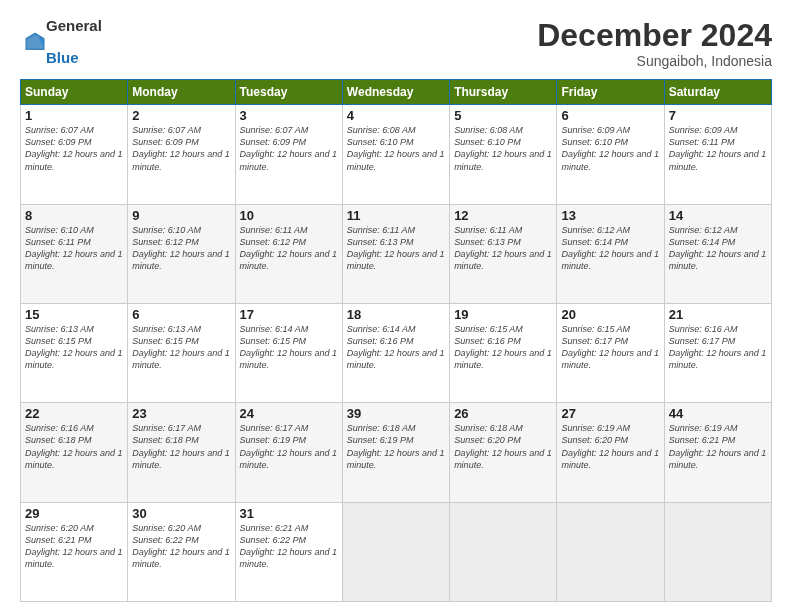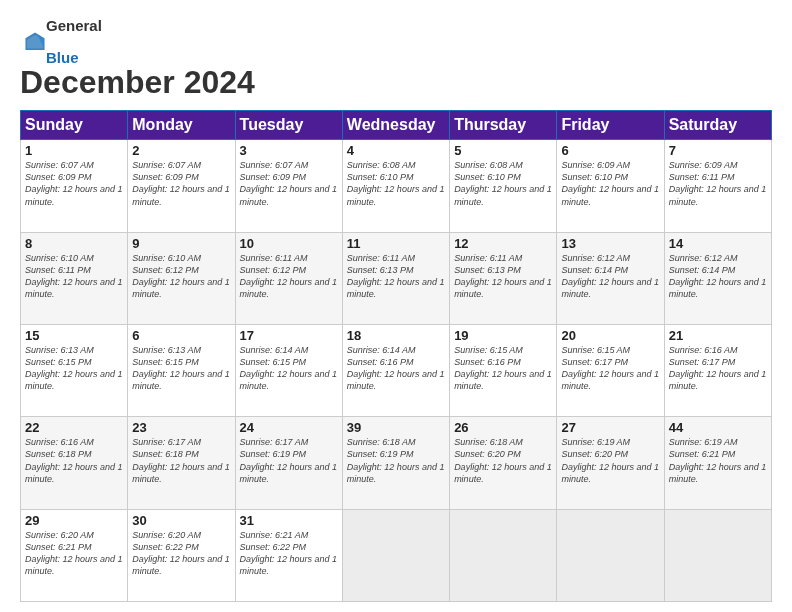--- a/index.html
+++ b/index.html
@@ -15,21 +15,20 @@
       height: 612px;
       padding: 18px 20px 10px 20px;
       display: flex;
       flex-direction: column;
     }
     .header {
       display: flex;
       justify-content: space-between;
       align-items: flex-start;
       margin-bottom: 10px;
-      flex-direction: column;
     }
     .logo {
       display: flex;
       align-items: center;
     }
     .logo-text {
       font-size: 18px;
       font-weight: bold;
       color: #333;
       line-height: 1;
@@ -64,23 +63,23 @@
       color: #555;
     }
     .calendar {
       flex: 1;
       border: 1px solid #ccc;
       border-collapse: collapse;
       width: 100%;
       table-layout: fixed;
     }
     .calendar thead th {
-      background: #4c1d95;
+      background: #4d7c0f;
       color: #fff;
-      font-size: 16px;
+      font-size: 12px;
       font-weight: bold;
       padding: 5px 4px;
       text-align: left;
       border: 1px solid #1a6eb5;
     }
     .calendar tbody td {
       border: 1px solid #ccc;
       vertical-align: top;
       padding: 3px 4px;
       font-size: 9.5px;
@@ -125,20 +124,21 @@
         <polygon points="20,8 27,13 27,22" fill="#1a6eb5"></polygon>
         <polygon points="20,8 27,13 27,22" fill="#4da6ff" opacity="0.5"></polygon>
       </svg>
       <div class="logo-text">
         <span class="general">General</span>
         <span class="blue">Blue</span>
       </div>
     </div>
     <div class="title-section">
       <div class="month-title">December 2024</div>
+      <div class="subtitle">Sungaiboh, Indonesia</div>
     </div>
   </div>
 
   <table class="calendar">
     <thead>
       <tr>
 
       <th>Sunday</th>
           <th>Monday</th>
           <th>Tuesday</th>

